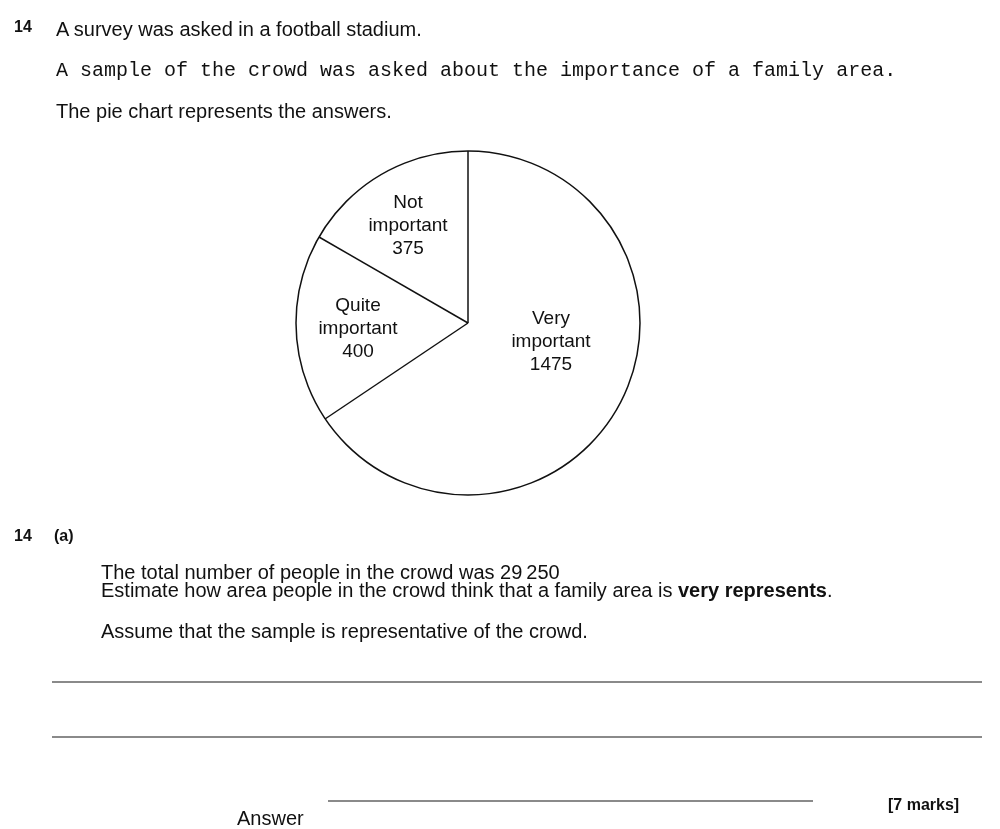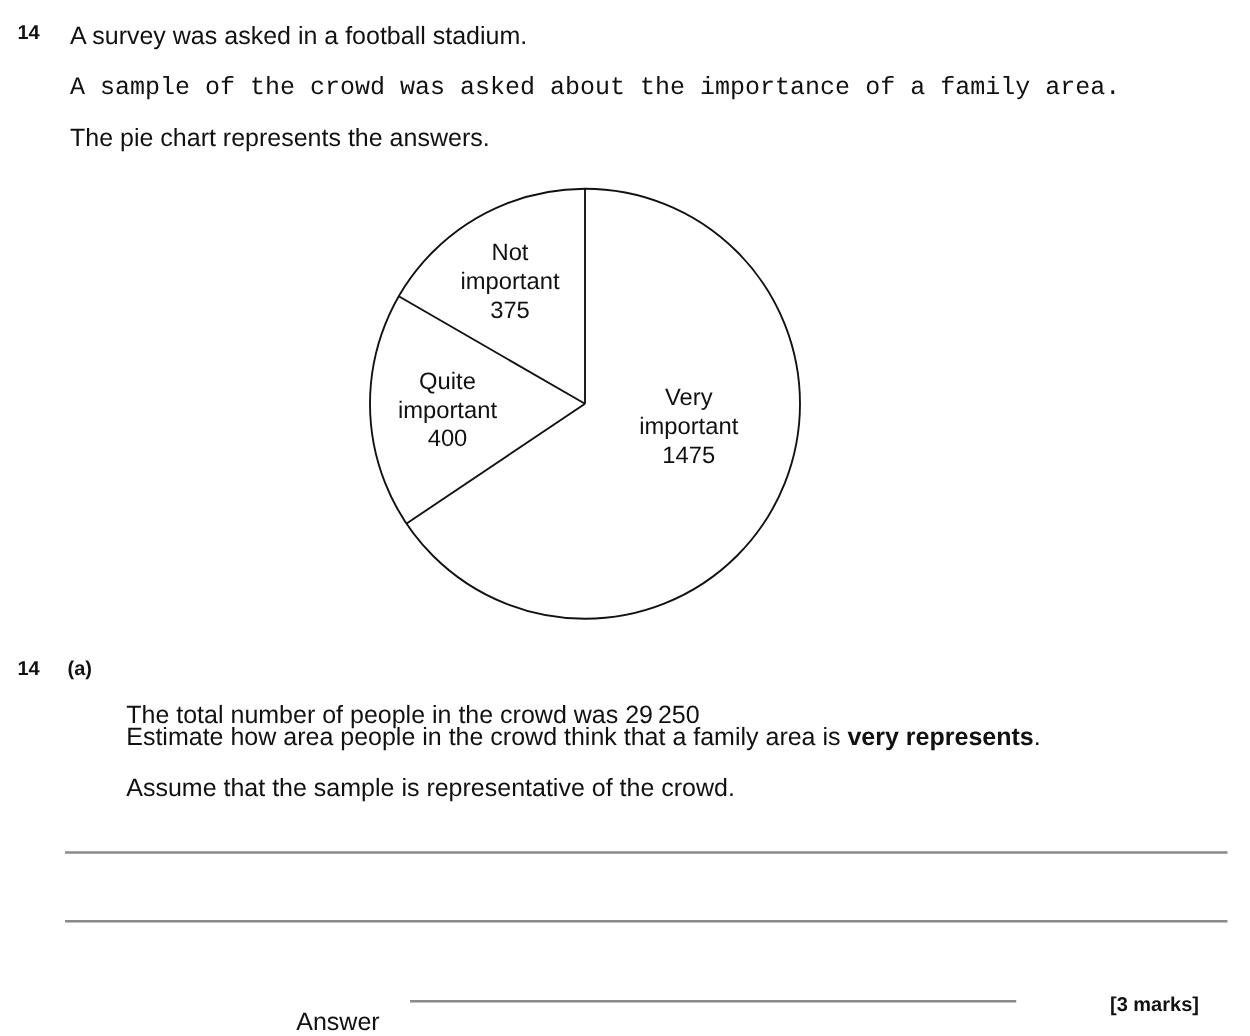--- a/index.html
+++ b/index.html
@@ -47,13 +47,13 @@
 <div class="abs qnum" style="left:54px; top:527px;">(a)</div>
 <div class="abs txt" style="left:101px; top:526px;margin-top:35px;">The total number of people in the crowd was 29 250</div>
 <div class="abs txt" style="left:101px; top:579px;"><span>Estimate how area people in the crowd think that a family area is </span><span class="bold">very represents</span><span>.</span></div>
 <div class="abs txt" style="left:101px; top:620px;">Assume that the sample is representative of the crowd.</div>
 
 <div class="rule" style="left:52px; top:681px; width:930px;"></div>
 <div class="rule" style="left:52px; top:736px; width:930px;"></div>
 
 <div class="abs txt" style="left:237px; top:777px;margin-top:30px;">Answer</div>
 <div class="abs txt" style="left:328px; top:776px; width:485px; height:24px; border-bottom:2px solid #8a8a8a;"></div>
-<div class="abs qnum" style="left:888px; top:796px;">[3 marks]</div>
+<div class="abs qnum" style="left:888px; top:796px;">[7 marks]</div>
 
 </body></html>

